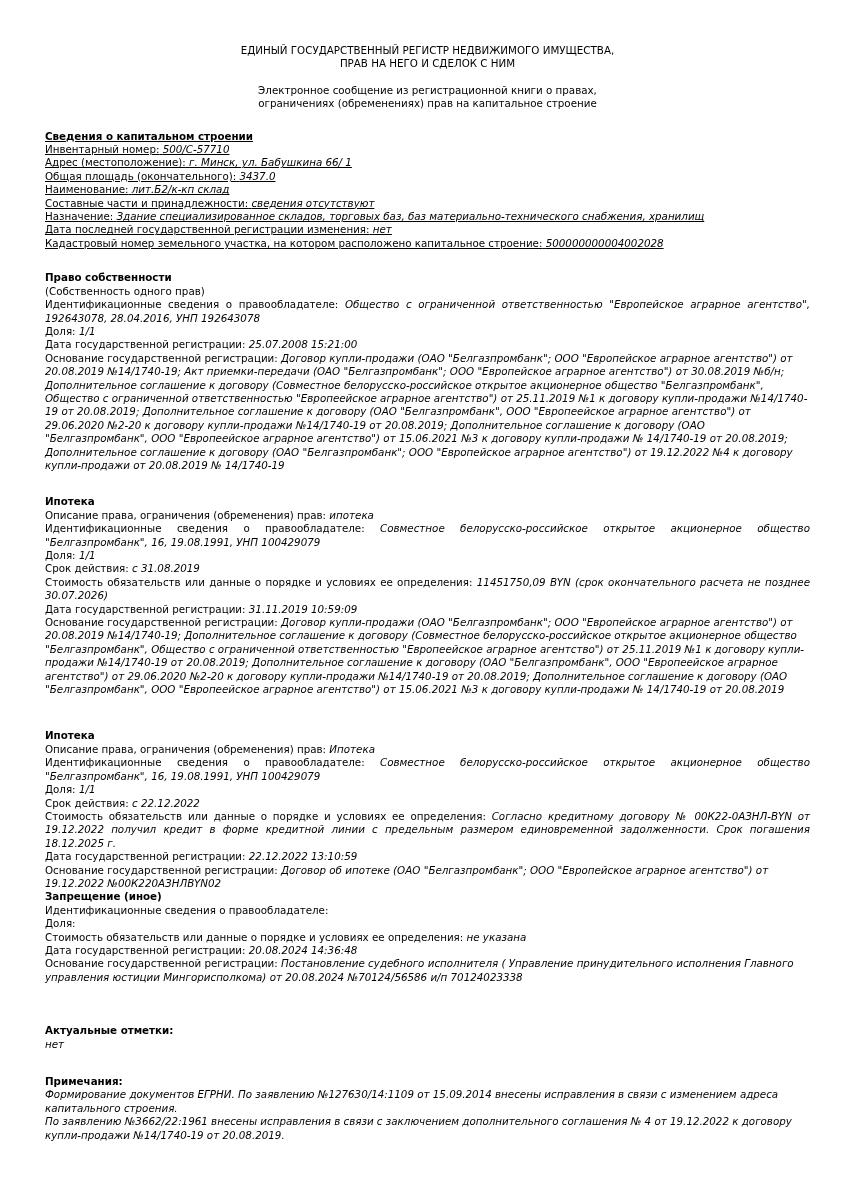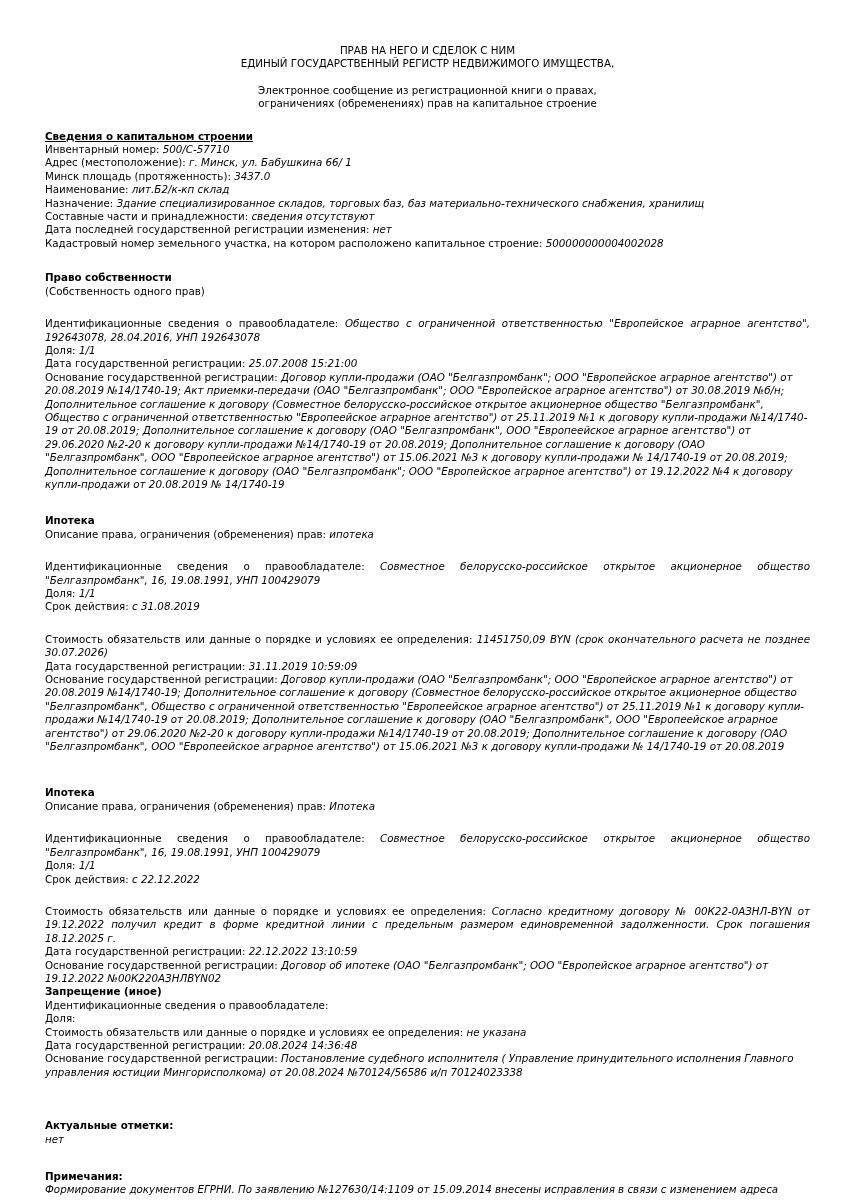--- a/index.html
+++ b/index.html
@@ -20,56 +20,56 @@
   }
   .doc-title { text-align: center; }
   .doc-subtitle { text-align: center; margin-top: 13px; }
   .sec { margin-top: 0; }
   .sec-ownership   { margin-top: 21px; }
   .sec-mortgage1   { margin-top: 23px; }
   .sec-mortgage2   { margin-top: 33px; }
   .sec-prohibition { }
   .sec-marks       { margin-top: 40px; }
   .sec-notes       { margin-top: 24px; }
-  .sec-building    { margin-top: 19px; }
+  .sec-building    { margin-top: 19px; text-decoration: underline; }
   .sec-h {
     font-weight: bold;
     font-size: 10.3px;
     margin: 0;
     line-height: 13.4px;
   }
   .sec-h.underline { text-decoration: underline; }
   .row { margin: 0; }
-  .row.just { text-align: justify; margin-top: 19px; }
+  .row.just { text-align: justify; }
   .lbl { font-style: normal; }
   .val { font-style: italic; }
 </style>
 </head>
 <body>
 
 <div class="page">
 
   <div class="doc-title">
+    <div>ЕДИНЫЙ ГОСУДАРСТВЕННЫЙ РЕГИСТР НЕДВИЖИМОГО ИМУЩЕСТВА,</div>
     <div>ПРАВ НА НЕГО И СДЕЛОК С НИМ</div>
-    <div>ЕДИНЫЙ ГОСУДАРСТВЕННЫЙ РЕГИСТР НЕДВИЖИМОГО ИМУЩЕСТВА,</div>
   </div>
 
   <div class="doc-subtitle">
     <div>Электронное сообщение из регистрационной книги о правах,</div>
     <div>ограничениях (обременениях) прав на капитальное строение</div>
   </div>
 
   <section class="sec sec-building">
     <h2 class="sec-h underline">Сведения о капитальном строении</h2>
     <p class="row"><span class="lbl">Инвентарный номер:</span> <span class="val">500/С-57710</span></p>
     <p class="row"><span class="lbl">Адрес (местоположение):</span> <span class="val">г. Минск, ул. Бабушкина 66/ 1</span></p>
-    <p class="row"><span class="lbl">Минск площадь (протяженность):</span> <span class="val">3437.0</span></p>
+    <p class="row"><span class="lbl">Общая площадь (окончательного):</span> <span class="val">3437.0</span></p>
     <p class="row"><span class="lbl">Наименование:</span> <span class="val">лит.Б2/к-кп склад</span></p>
+    <p class="row"><span class="lbl">Составные части и принадлежности:</span> <span class="val">сведения отсутствуют</span></p>
     <p class="row"><span class="lbl">Назначение:</span> <span class="val">Здание специализированное складов, торговых баз, баз материально-технического снабжения, хранилищ</span></p>
-    <p class="row"><span class="lbl">Составные части и принадлежности:</span> <span class="val">сведения отсутствуют</span></p>
     <p class="row"><span class="lbl">Дата последней государственной регистрации изменения:</span> <span class="val">нет</span></p>
     <p class="row"><span class="lbl">Кадастровый номер земельного участка, на котором расположено капитальное строение:</span> <span class="val">500000000004002028</span></p>
   </section>
 
   <section class="sec sec-ownership">
     <h2 class="sec-h">Право собственности</h2>
     <p class="row"><span class="lbl">(Собственность одного прав)</span></p>
     <p class="row just"><span class="lbl">Идентификационные сведения о правообладателе:</span> <span class="val">Общество с ограниченной ответственностью "Европейское аграрное агентство", 192643078, 28.04.2016, УНП 192643078</span></p>
     <p class="row"><span class="lbl">Доля:</span> <span class="val">1/1</span></p>
     <p class="row"><span class="lbl">Дата государственной регистрации:</span> <span class="val">25.07.2008 15:21:00</span></p>

